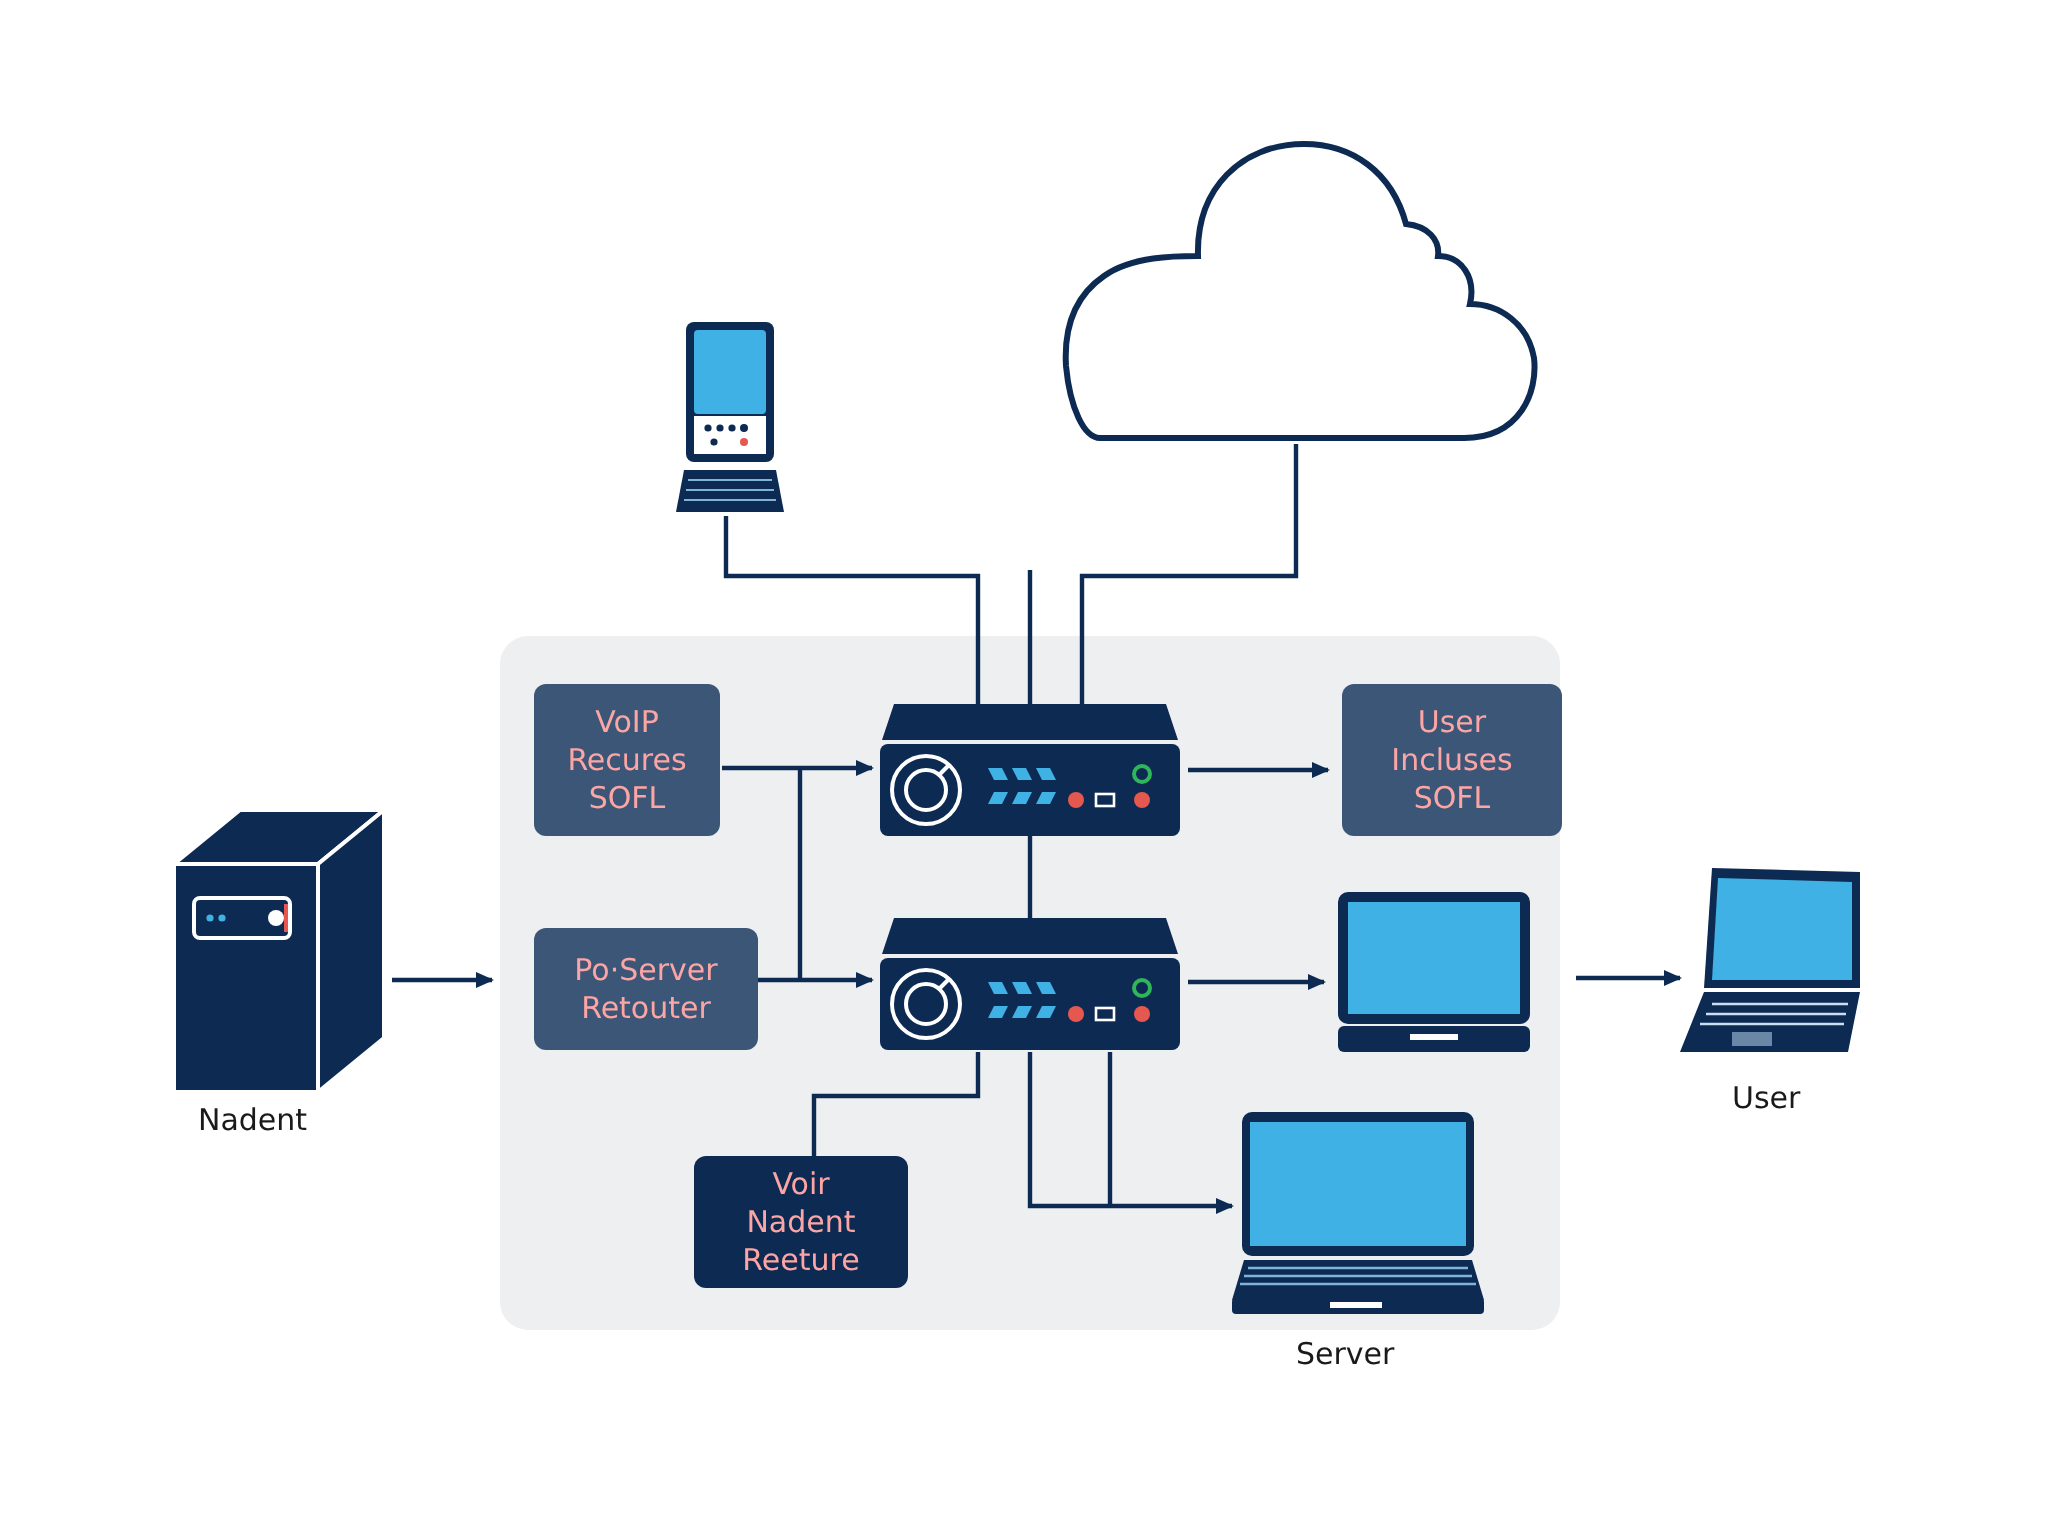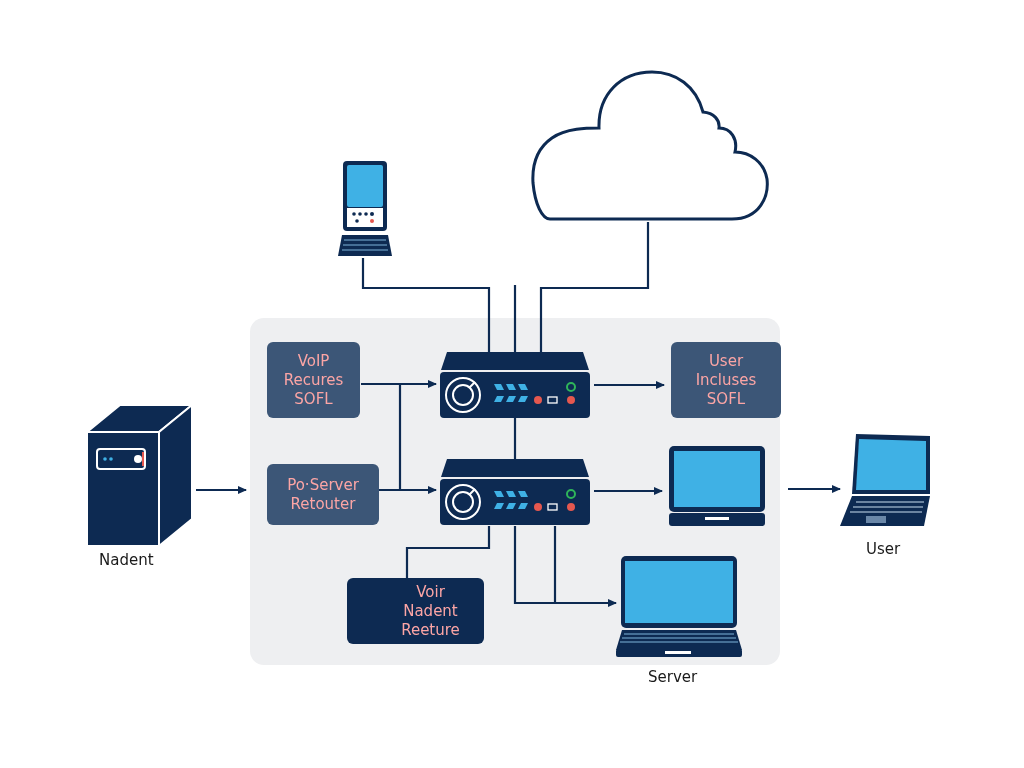--- a/index.html
+++ b/index.html
@@ -4,21 +4,21 @@
 <style>
   html, body { margin:0; padding:0; }
   body { width:1024px; height:768px; background:#ffffff; position:relative; overflow:hidden;
          font-family:"DejaVu Sans", sans-serif; }
   .abs { position:absolute; }
   .panel { position:absolute; left:250px; top:318px; width:530px; height:347px; background:#eeeff1; border-radius:14px; }
   svg.layer { position:absolute; left:0; top:0; }
   .box { position:absolute; border-radius:6px; color:#fca5a5; display:flex; align-items:center; justify-content:center;
          text-align:center; font-size:15px; line-height:19px; white-space:pre-line; }
   .box.slate { background:#3c5677; }
-  .box.navy { background:#0d2a52;padding-left:30px; }
+  .box.navy { background:#0d2a52; }
   .label { position:absolute; font-size:15px; color:#1a1a1a; white-space:nowrap; }
 </style>
 </head>
 <body>
 
 <div class="panel"></div>
 
 <svg class="layer" width="1024" height="768">
   <defs>
     <marker id="arr" markerWidth="10" markerHeight="10" refX="8" refY="4" orient="auto" markerUnits="userSpaceOnUse">

